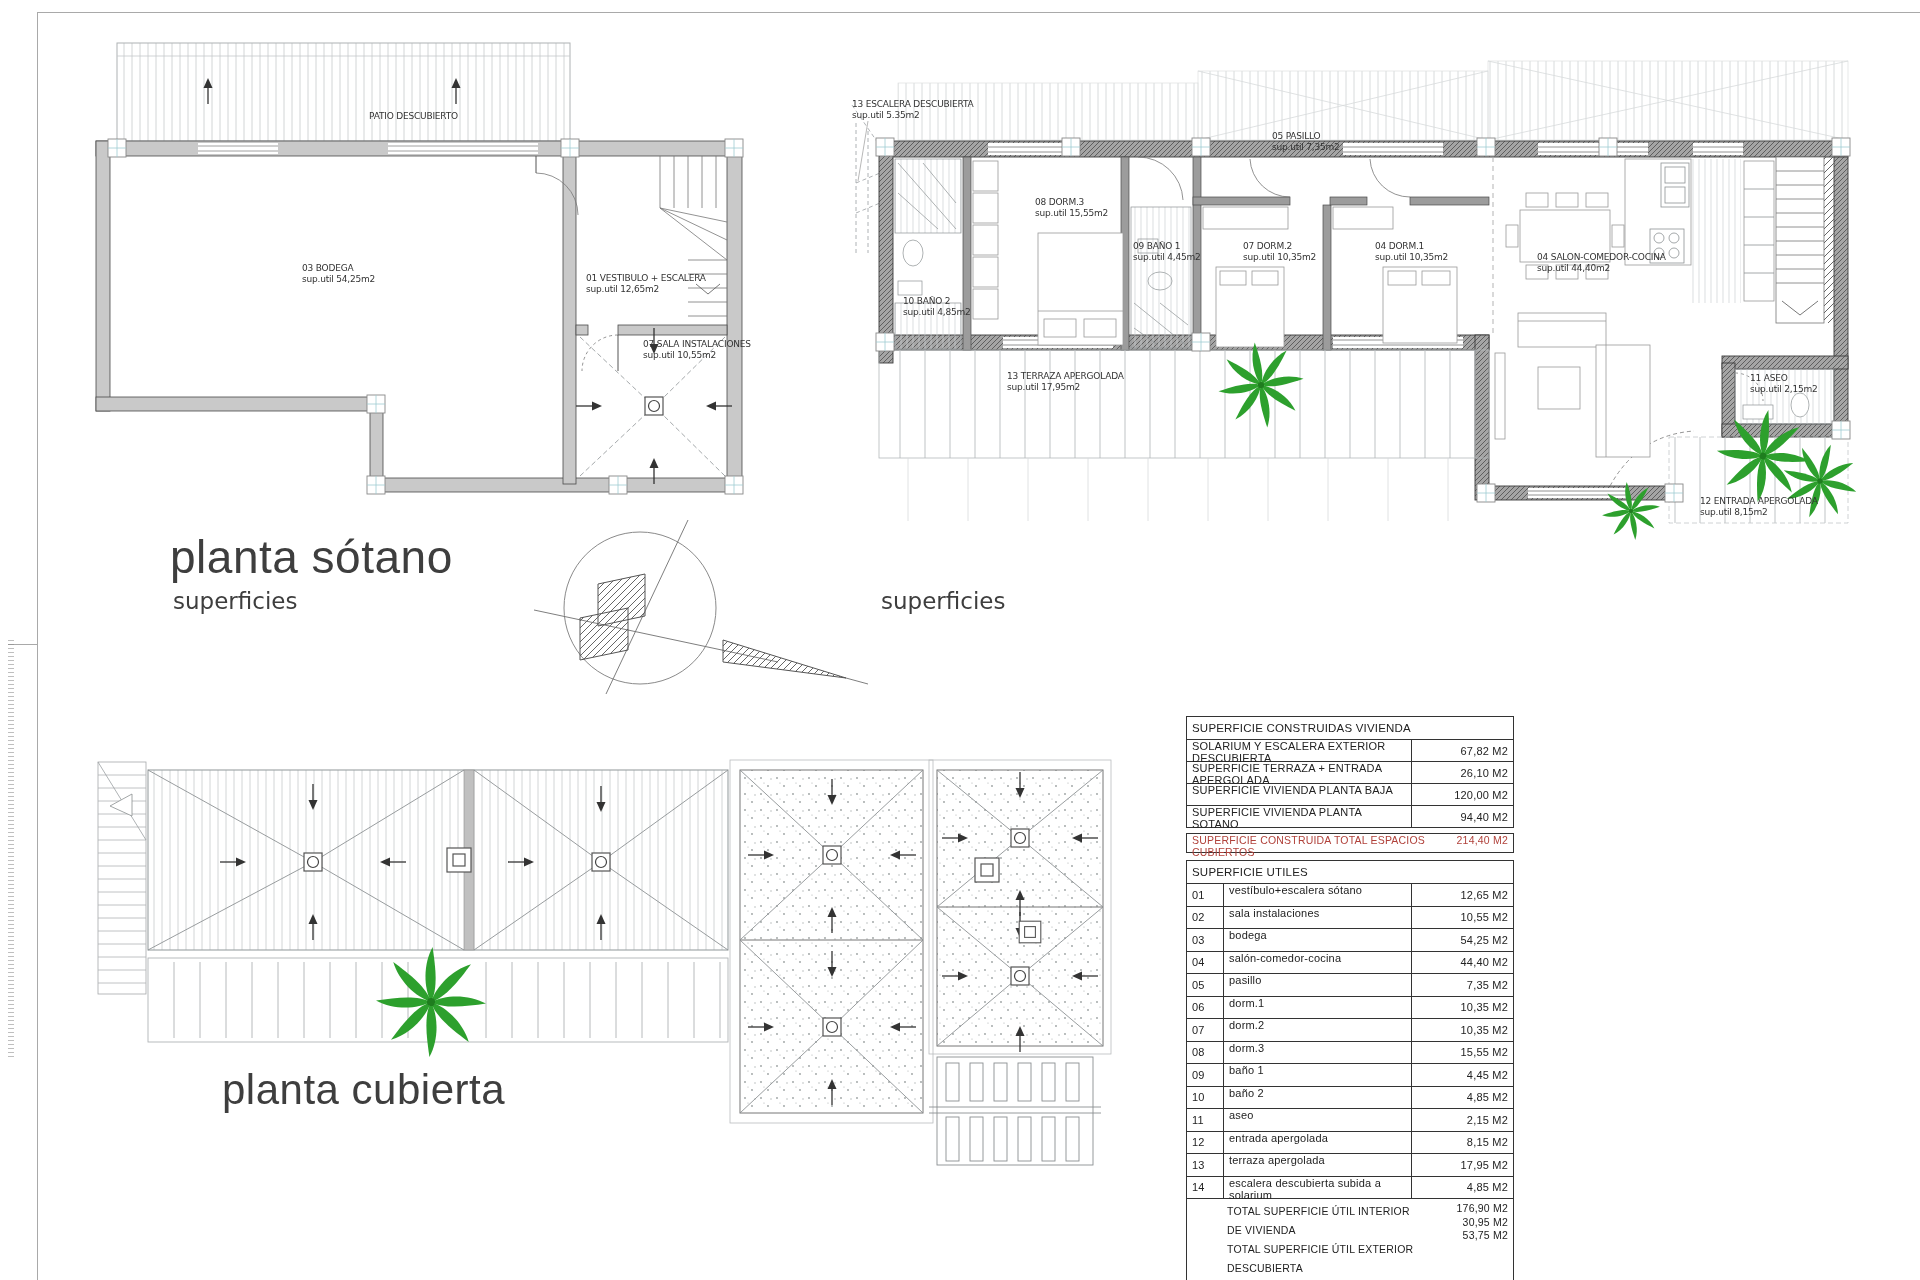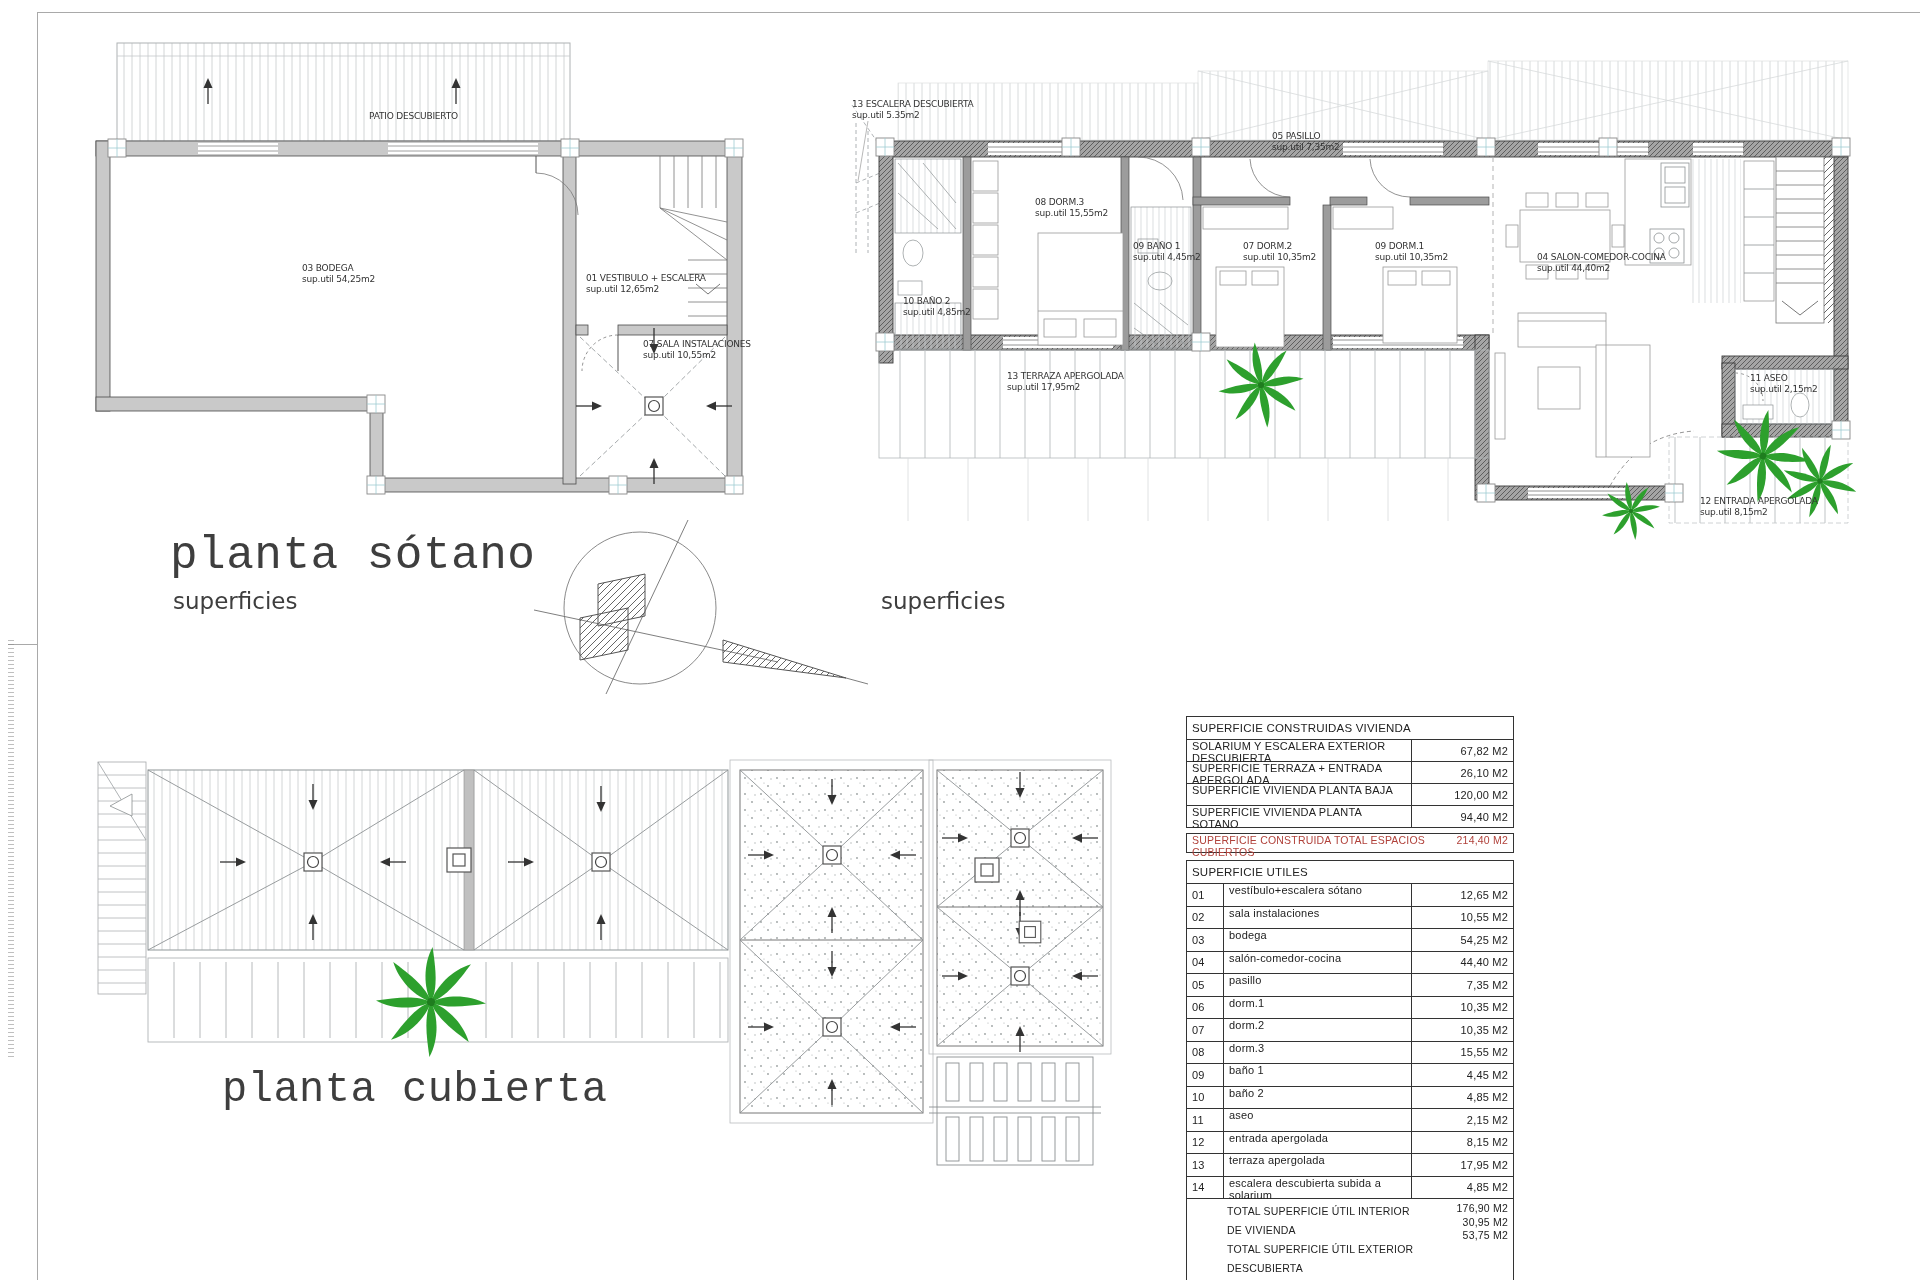--- a/index.html
+++ b/index.html
@@ -9,21 +9,21 @@
   .frameline{position:absolute;background:#a9a9a9;}
   .fineprint{position:absolute;left:8px;top:640px;width:6px;height:420px;
      background:repeating-linear-gradient(to bottom,#8a8a8a 0 1px,transparent 1px 4px);
      opacity:.55;}
   
   .rl{position:absolute;font-size:9px;line-height:11px;color:#333;white-space:nowrap;
       font-family:"DejaVu Sans",sans-serif;letter-spacing:-0.2px;z-index:5;}
   .rl span{display:block;}
   
   .ptitle{position:absolute;font-size:46px;color:#3e3e3e;letter-spacing:.5px;z-index:5;
-          font-family:Liberation Mono, monospace;}
+          font-family:Liberation Sans, sans-serif;}
   .ptitle.small{font-size:42px;}
   .psub{position:absolute;font-size:23px;color:#3e3e3e;z-index:5;font-family:"DejaVu Sans",sans-serif;}
   
   .tbl{position:absolute;left:1186px;width:328px;font-size:11px;color:#222;z-index:6;
        font-family:"Liberation Sans",sans-serif;letter-spacing:.2px;}
   .box{border:1px solid #333;background:#fff;}
   .tr{display:flex;align-items:flex-start;border-top:1px solid #333;}
   .tr:first-child{border-top:none;}
   .th{height:22px;display:flex;align-items:center;padding:0 5px;font-size:11.5px;}
   .td{padding:0 5px;}
@@ -595,21 +595,21 @@
     </div>
   <div class="rl" style="left:1133px;top:241px;">
     <span>09 BAÑO 1</span>
       <span>sup.util 4,45m2</span>
     </div>
   <div class="rl" style="left:1243px;top:241px;">
     <span>07 DORM.2</span>
       <span>sup.util 10,35m2</span>
     </div>
   <div class="rl" style="left:1375px;top:241px;">
-    <span>09 DORM.1</span>
+    <span>04 DORM.1</span>
       <span>sup.util 10,35m2</span>
     </div>
   <div class="rl" style="left:1537px;top:252px;">
     <span>04 SALON-COMEDOR-COCINA</span>
       <span>sup.util 44,40m2</span>
     </div>
   <div class="rl" style="left:903px;top:296px;">
     <span>10 BAÑO 2</span>
       <span>sup.util 4,85m2</span>
     </div>

